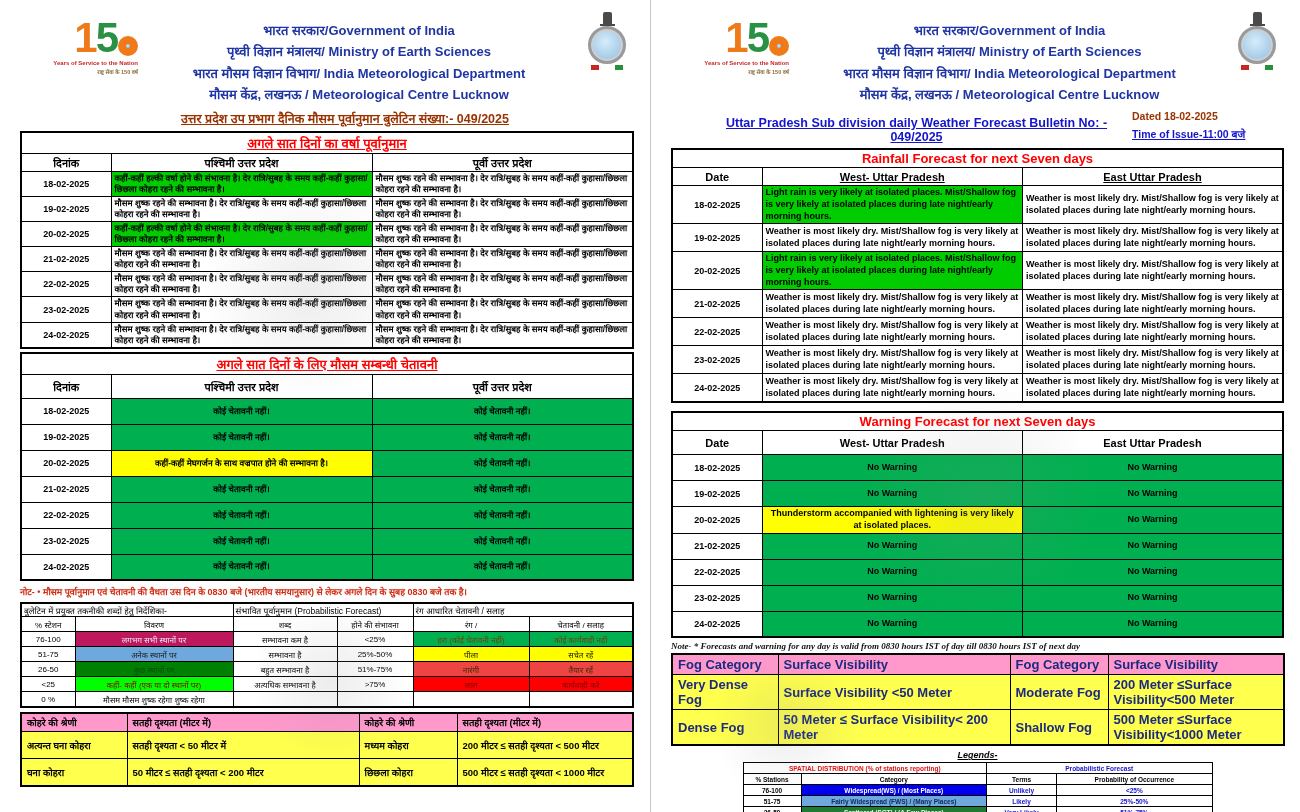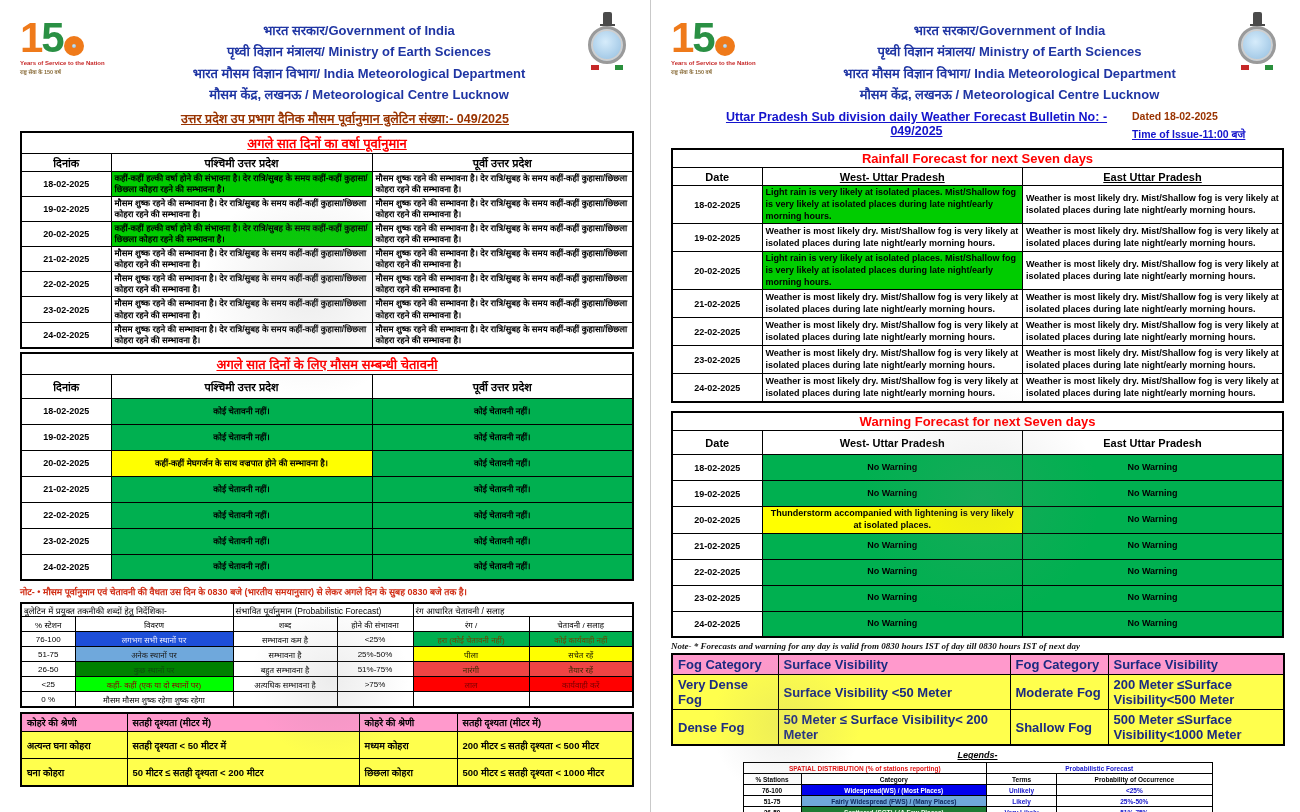--- a/index.html
+++ b/index.html
@@ -5,37 +5,37 @@
   html,body{margin:0;padding:0;background:#ffffff;}
   body{width:1300px;height:812px;overflow:hidden;font-family:"Liberation Sans","DejaVu Sans",sans-serif;}
   *{box-sizing:border-box;}
   .sheet{display:flex;width:1300px;height:812px;background:#fff;}
   .page{width:650px;height:812px;position:relative;padding:8px 16px 0 20px;background:#fff;}
   .page.right{border-left:1px solid #c9c9c9;}
   .wm{position:absolute;border-radius:50%;background:radial-gradient(circle,rgba(140,140,140,.16),rgba(140,140,140,0) 70%);pointer-events:none;}
 
   
   .hdr{display:flex;justify-content:space-between;align-items:flex-start;height:92px;}
-  .logo150{width:118px;text-align:left;padding-top:10px;}
+  .logo150{width:118px;text-align:right;padding-top:10px;}
   .digits{font-size:42px;font-weight:bold;line-height:40px;letter-spacing:-2px;}
   .d1{color:#ef7a1a;} .d5{color:#2a9044;}
   .ring{display:inline-block;width:20px;height:20px;border:8px solid #ef7a1a;border-radius:50%;background:radial-gradient(circle at 45% 40%,#cde7f8,#86b3d8);vertical-align:-4px;margin-left:1px;}
   .cap{font-size:6px;font-weight:bold;color:#c62828;line-height:7px;margin-top:2px;}
   .cap2{color:#8a6d3b;font-size:5.5px;}
   .hdr-lines{flex:1;text-align:center;font-weight:bold;color:#1f35a3;font-size:13px;line-height:1.65;padding-top:12px;}
   .emblem{width:54px;text-align:center;padding-top:4px;}
   .capital{width:9px;height:13px;background:#4a4a4a;margin:0 auto;border-radius:2px 2px 0 0;position:relative;}
   .capital::after{content:"";position:absolute;left:-3px;bottom:-1px;width:15px;height:2px;background:#4a4a4a;}
   .globe{width:38px;height:38px;border-radius:50%;border:3px solid #9a9a9a;box-shadow:0 0 0 2px #cfcfcf inset;background:radial-gradient(circle at 45% 40%,#d6ecfb,#8cb9dd);margin:1px auto 0;}
   .flags{display:flex;justify-content:center;gap:16px;margin-top:1px;}
   .flags i{width:8px;height:5px;display:block;}
   .fl{background:#c62828;} .fr{background:#2a8f3c;}
 
   
-  .titlebar{display:flex;align-items:flex-start;margin:8px 0 4px;}
+  .titlebar{display:flex;align-items:flex-end;margin:8px 0 4px;}
   .btitle{flex:1;text-align:center;font-weight:bold;font-size:12.5px;text-decoration:underline;padding:2px 4px 0 40px;}
   .btitle.hi{color:#993300;}
   .btitle.en{color:#1414cc;}
   .issue{width:158px;font-size:10.5px;font-weight:bold;line-height:1.7;padding-left:6px;}
   .issue .t1{color:#993300;}
   .issue .t2{color:#993300;}
   .issue .t2.blue{color:#1414cc;text-decoration:underline;}
 
   
   table{border-collapse:collapse;table-layout:fixed;width:100%;}
@@ -61,21 +61,21 @@
   .hl-yellow{background:#ffff00;}
 
   
   .note-l{color:#d02b12;font-weight:bold;font-size:9px;margin-top:6px;line-height:1.3;}
   .note-r{font-family:"Liberation Serif","DejaVu Serif",serif;font-style:italic;font-weight:bold;font-size:9px;color:#111;margin-top:3px;}
 
   
   .legend{border:2px solid #000;margin-top:3px;font-weight:normal;}
   .legend td{border:1px solid #000;padding:0 2px;text-align:center;font-size:8px;height:15px;}
   .legend .g td{text-align:left;font-size:8.5px;height:14px;}
-  .bg-blue{background:#1d4ed8;color:#e8e8ff;}
+  .bg-blue{background:#be185d;color:#e8e8ff;}
   .bg-lblue{background:#6fa8dc;color:#1c1c1c;}
   .bg-dgreen{background:#008000;color:#0b4d0b;}
   .bg-bgreen{background:#00ff00;color:#8b0000;}
   .bg-green2{background:#00b050;color:#6b4300;}
   .bg-yel{background:#ffff00;color:#1c1c00;}
   .bg-org{background:#ef4444;color:#3a2a00;}
   .bg-red{background:#ff0000;color:#7a0000;}
 
   
   .fog{border:2px solid #000;margin-top:4px;font-weight:bold;}

